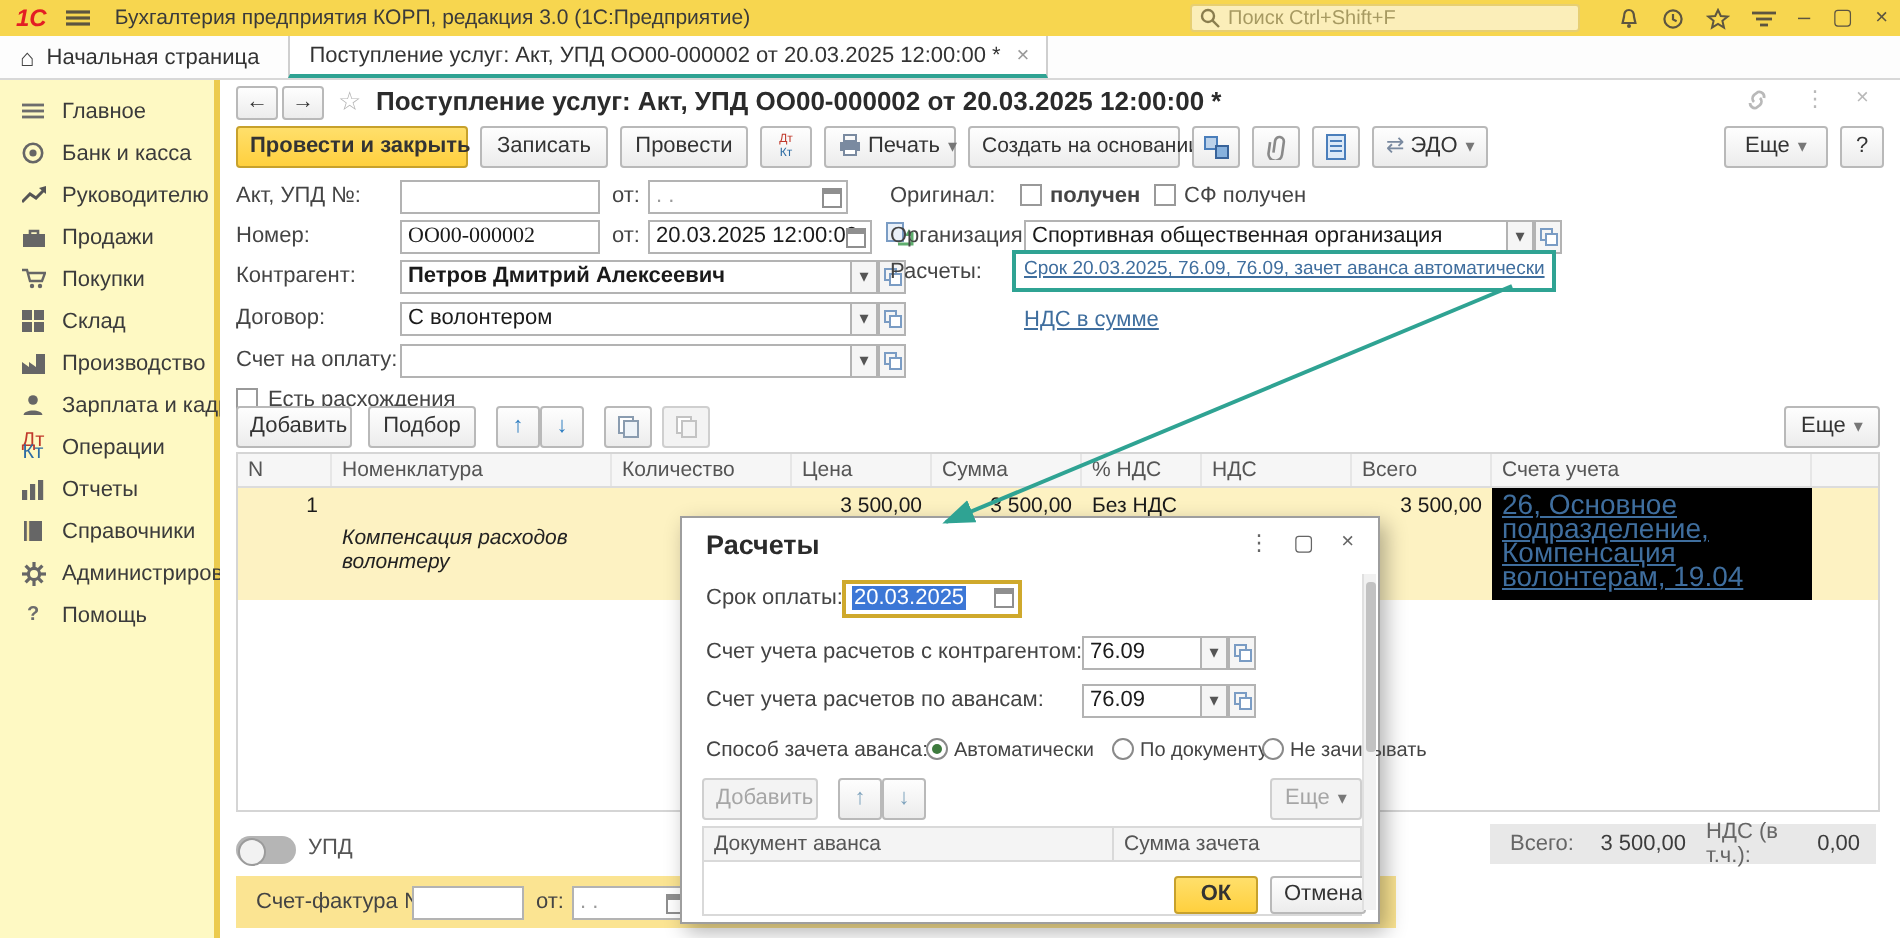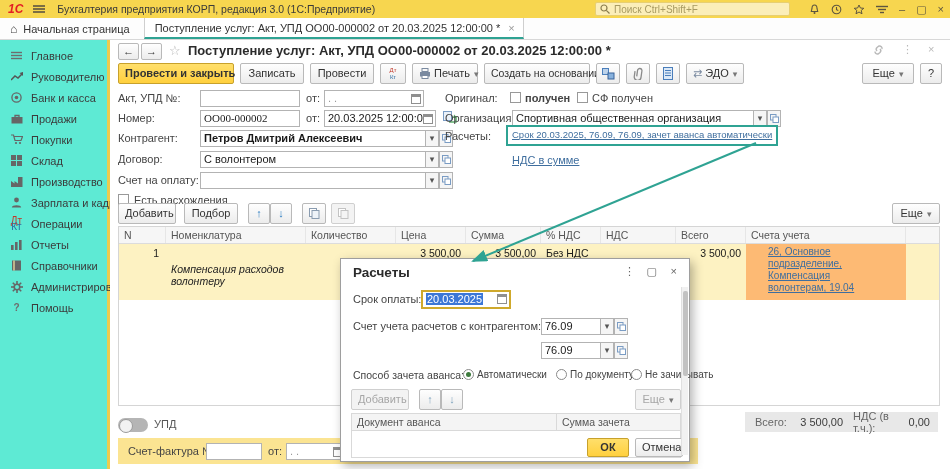--- a/index.html
+++ b/index.html
@@ -22,21 +22,21 @@
   .tabbar { position:absolute; left:0; top:18px; width:950px; height:22px; background:#fdfdfd;
             border-bottom:1px solid #d8d8d8; display:flex; align-items:stretch; }
   .tab-home { display:flex; align-items:center; padding:0 14px 0 10px; color:#333; }
   .tab-home .home-g { font-size:12px; margin-right:6px; color:#444; }
   .tab-doc { display:flex; align-items:center; padding:0 8px 0 10px; background:#fff;
              border-left:1px solid #cfcfcf; border-right:1px solid #cfcfcf;
              border-bottom:2px solid #2fa393; color:#333; }
   .tab-doc .x { margin-left:8px; color:#9a9a9a; font-size:11px; }
 
   
-  .sidebar { position:absolute; left:0; top:40px; width:110px; height:429px; background:#5eead4;
+  .sidebar { position:absolute; left:0; top:40px; width:110px; height:429px; background:#fef9c3;
              border-right:3px solid #eccb4e; padding-top:5px; }
   .sb-item { height:21px; display:flex; align-items:center; padding-left:9px; cursor:default; }
   .sb-item .ic { width:15px; height:14px; margin-right:7px; display:flex; align-items:center;
                  justify-content:center; color:#6d6d6d; font-size:10px; flex:none; }
   .sb-item .lb { font-size:11px; color:#3b3b3b; white-space:nowrap; }
   .dtkt { font-size:6px; line-height:6px; text-align:center; }
   .dtkt .d { color:#c0392b; } .dtkt .k { color:#2e6da4; }
 
   
   .main { position:absolute; left:110px; top:40px; width:840px; height:429px; background:#fff; }
@@ -62,22 +62,22 @@
 
   
   .tbl { position:absolute; left:8px; top:186px; width:822px; height:180px;
          border:1px solid #d5d5d5; background:#fff; }
   .tbl-head { display:flex; height:17px; background:#f6f6f6; border-bottom:1px solid #dcdcdc; }
   .tbl-head span { font-size:10.5px; color:#555; padding:2px 0 0 5px; border-right:1px solid #e6e6e6;
                    overflow:hidden; white-space:nowrap; }
   .row1 { position:absolute; left:0; top:17px; width:820px; height:56px; background:#fdf2c2; }
   .cell { position:absolute; font-size:10.5px; color:#1a1a1a; white-space:nowrap; }
   .cell.num { text-align:right; }
-  .acc-cell { position:absolute; left:627px; top:0; width:160px; height:56px; background:#fdba74;
-              padding:2px 22px; font-size:10px; line-height:12px; }
+  .acc-cell { position:absolute; left:627px; top:0; width:160px; height:56px; background:#000000;
+              padding:2px 5px; font-size:14px; line-height:12px; }
   .nomen { position:absolute; left:52px; top:19px; width:135px; font-size:10.5px; font-style:italic;
            color:#222; line-height:12px; }
 
   
   .toggle { position:absolute; width:30px; height:14px; border-radius:8px; background:#b5b5b5; }
   .toggle::before { content:""; position:absolute; left:1px; top:1px; width:12px; height:12px;
                     border-radius:50%; background:#f2f2f2; border:1px solid #9b9b9b; }
   .sf-row { position:absolute; left:8px; top:398px; width:580px; height:26px; background:#fbe492; }
   .totals { position:absolute; left:635px; top:372px; width:193px; height:20px; background:#e8e8e8;
             display:flex; align-items:center; font-size:11px; color:#3c3c3c; }
@@ -181,35 +181,35 @@
               <line x1="0" y1="1.5" x2="11" y2="1.5"></line>
               <line x1="0" y1="4.5" x2="11" y2="4.5"></line>
               <line x1="0" y1="7.5" x2="11" y2="7.5"></line>
             </g>
           </svg>
         </span>
       <span class="lb">Главное</span>
     </div>
     <div class="sb-item">
       <span class="ic">
+          <svg class="mini" width="11" height="11">
+            <circle cx="5.5" cy="5.5" r="4.6" fill="none" stroke="#666" stroke-width="1.3"></circle>
+            <circle cx="5.5" cy="5.5" r="1.8" fill="#666"></circle>
+          </svg>
+        </span>
+      <span class="lb">Банк и касса</span>
+    </div>
+    <div class="sb-item">
+      <span class="ic">
           <svg class="mini" width="12" height="10">
             <polyline points="0,8 4,4 7,6 12,1" fill="none" stroke="#555" stroke-width="1.5"></polyline>
             <polygon points="12,0 12,4 8.5,1" fill="#555"></polygon>
           </svg>
         </span>
       <span class="lb">Руководителю</span>
-    </div>
-    <div class="sb-item">
-      <span class="ic">
-          <svg class="mini" width="11" height="11">
-            <circle cx="5.5" cy="5.5" r="4.6" fill="none" stroke="#666" stroke-width="1.3"></circle>
-            <circle cx="5.5" cy="5.5" r="1.8" fill="#666"></circle>
-          </svg>
-        </span>
-      <span class="lb">Банк и касса</span>
     </div>
     <div class="sb-item">
       <span class="ic">
           <svg class="mini" width="12" height="10">
             <rect x="0.5" y="3" width="11" height="6.5" fill="#666"></rect>
             <path d="M4 3 V1.5 H8 V3" fill="none" stroke="#666" stroke-width="1.3"></path>
           </svg>
         </span>
       <span class="lb">Продажи</span>
     </div>
@@ -527,20 +527,21 @@
     <span class="m-lbl" style="left:12px; top:61px;">Счет учета расчетов с контрагентом:</span>
     <div class="fld" style="left:200px; top:59px; width:60px;">76.09</div>
     <div class="sq" style="left:259px; top:59px;">▾</div>
     <div class="sq" style="left:273px; top:59px;">
       <svg class="mini" style="margin:3px auto 0;" width="9" height="9">
           <rect x="0.5" y="0.5" width="5.5" height="5.5" fill="none" stroke="#7a9cc4"></rect>
           <rect x="3" y="3" width="5.5" height="5.5" fill="#fff" stroke="#7a9cc4"></rect>
         </svg>
     </div>
 
+    <span class="m-lbl" style="left:12px; top:85px;">Счет учета расчетов по авансам:</span>
     <div class="fld" style="left:200px; top:83px; width:60px;">76.09</div>
     <div class="sq" style="left:259px; top:83px;">▾</div>
     <div class="sq" style="left:273px; top:83px;">
       <svg class="mini" style="margin:3px auto 0;" width="9" height="9">
           <rect x="0.5" y="0.5" width="5.5" height="5.5" fill="none" stroke="#7a9cc4"></rect>
           <rect x="3" y="3" width="5.5" height="5.5" fill="#fff" stroke="#7a9cc4"></rect>
         </svg>
     </div>
 
     <span class="m-lbl" style="left:12px; top:110px; font-size:10.5px;">Способ зачета аванса:</span>

